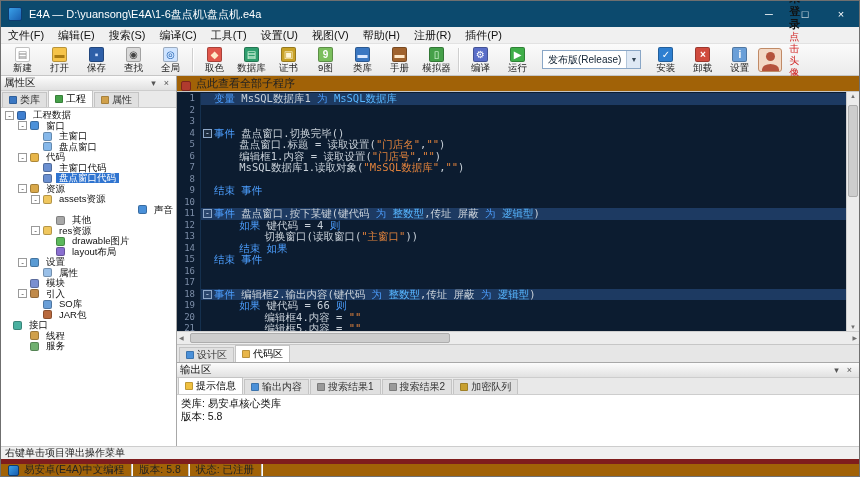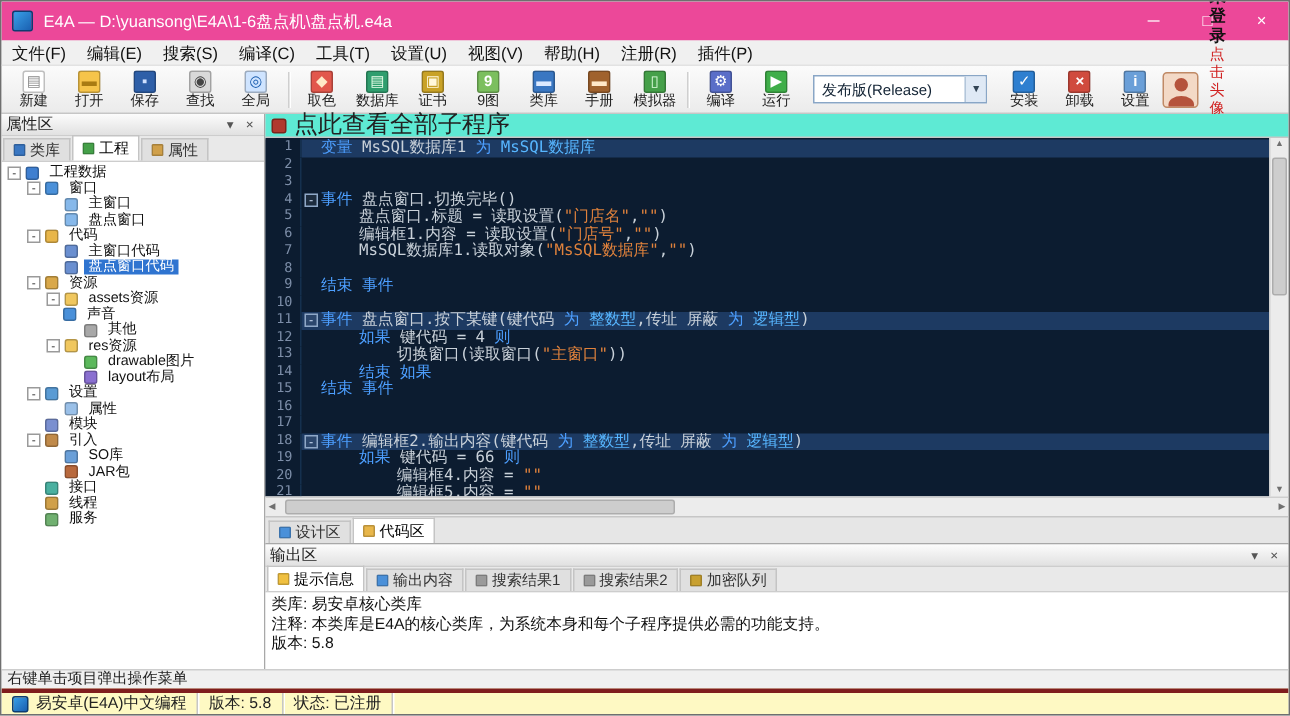--- a/index.html
+++ b/index.html
@@ -1,36 +1,36 @@
 <!DOCTYPE html>
 <html><head>
 <meta charset="utf-8">
 <style>
   *{margin:0;padding:0;box-sizing:border-box}
   html,body{background:#9a9a9a}
   body{font-family:"Liberation Sans","DejaVu Sans",sans-serif}
   .window{width:860px;height:477px;position:relative;background:#f0f0f0;border:1px solid #6f6f6f;overflow:hidden}
 
   
-  .titlebar{height:26px;background:#ec4899;display:flex;align-items:center;padding-left:7px;color:#fff}
+  .titlebar{height:26px;background:#0c4a6e;display:flex;align-items:center;padding-left:7px;color:#fff}
   .applogo{width:14px;height:14px;background:linear-gradient(135deg,#39a0e8,#1a5fb0);border-radius:2px;margin-right:7px;flex:none;border:1px solid #0d3c70}
   .titletext{font-size:11px;flex:1;white-space:nowrap;overflow:hidden}
   .winctl{width:36px;height:26px;display:flex;align-items:center;justify-content:center;font-size:11px;color:#fff}
 
   
   .menubar{height:17px;background:#f0f0f0;display:flex;align-items:center;font-size:11px;border-bottom:1px solid #e2e2e2}
   .menuitem{padding:0 7px;height:100%;display:flex;align-items:center;color:#111;white-space:nowrap}
 
   
   .toolbar{height:32px;background:linear-gradient(#fbfbfb,#ebebeb);display:flex;align-items:center;border-bottom:1px solid #c6c6c6;padding:0 3px}
   .tbbtn{width:37px;height:30px;display:flex;flex-direction:column;align-items:center;justify-content:center;gap:1px;flex:none}
   .tbicon{width:15px;height:15px;border-radius:2px;font-size:10px;line-height:14px;text-align:center;border:1px solid rgba(0,0,0,.25);display:block;font-weight:bold}
   .tblabel{font-size:9.5px;color:#222;white-space:nowrap;line-height:10px}
   .tbsep{width:1px;height:24px;background:#cfcfcf;margin:0 3px;box-shadow:1px 0 0 #fff;flex:none}
-  .dropdown{height:19px;background:#fff;border:1px solid #89a6c6;display:flex;align-items:center;font-size:10px;padding-left:5px;margin:0 6px;gap:22px;color:#123;flex:none}
+  .dropdown{height:19px;background:#fff;border:1px solid #89a6c6;display:flex;align-items:center;font-size:10px;padding-left:5px;margin:0 6px;gap:5px;color:#123;flex:none}
   .dropdown .arrowbox{width:14px;height:17px;background:#dfe9f5;border-left:1px solid #b3c6da;display:flex;align-items:center;justify-content:center;font-size:7px;color:#345}
   .loginarea{margin-left:auto;margin-right:62px;display:flex;align-items:center;gap:7px}
   .avatar{width:24px;height:24px;position:relative;background:#f3d9c6;border:1px solid #c08a66;border-radius:3px;overflow:hidden;flex:none}
   .avatar::before{content:"";position:absolute;top:3px;left:7px;width:9px;height:9px;border-radius:50%;background:#b5533c}
   .avatar::after{content:"";position:absolute;bottom:-4px;left:3px;width:17px;height:11px;border-radius:50% 50% 0 0;background:#b5533c}
   .logintexts{display:flex;flex-direction:column;line-height:1.2}
   .loginstatus{font-size:11px;font-weight:bold;color:#111}
   .loginhint{font-size:10px;color:#d02020}
 
   
@@ -46,21 +46,21 @@
 
   .tree{flex:1;background:#fff;overflow:hidden;padding-top:2px}
   .trow{height:10.5px;display:flex;align-items:center;font-size:9.5px;color:#111;white-space:nowrap}
   .texp{width:9px;height:9px;border:1px solid #9a9a9a;background:#fff;font-size:8px;line-height:7px;text-align:center;color:#333;margin-right:3px;flex:none}
   .texpsp{width:12px;flex:none}
   .ticon{width:9px;height:9px;border-radius:2px;margin-right:4px;flex:none;border:1px solid rgba(0,0,0,.25)}
   .tlabel{padding:0 3px;line-height:10px}
   .tlabel.sel{background:#2f74d0;color:#fff}
 
   .rightcol{flex:1;display:flex;flex-direction:column;min-width:0}
-  .codehead{height:16px;background:#5eead4;border-bottom:1px solid #c6c6c6;display:flex;align-items:center;font-size:16px;color:#222;gap:5px;padding:0 4px;flex:none}
+  .codehead{height:16px;background:#a16207;border-bottom:1px solid #c6c6c6;display:flex;align-items:flex-end;font-size:11px;color:#222;gap:5px;padding:0 4px;flex:none}
   .redicon{width:10px;height:10px;background:#b03a2e;border-radius:2px;border:1px solid #7d241b}
   .codewrap{flex:1;display:flex;min-height:0}
   .code{flex:1;background:#0c1c30;overflow:hidden;padding-top:1px;min-width:0}
   .cline{display:flex;height:11.5px;line-height:11.5px;font-family:"DejaVu Sans Mono",monospace;font-size:10.5px}
   .lnum{width:24px;flex:none;text-align:right;padding-right:5px;color:#7d8ea8;font-size:9px;background:#0c1c30;border-right:1px solid #15304e}
   .cbody{flex:1;display:flex;white-space:pre;min-width:0}
   .cbody.hl{background:#1d3a62}
   .fmark{width:9px;height:9px;flex:none;margin:1px 2px 0 2px;border:1px solid #8fa8c8;color:#cfe0f8;font-size:8px;line-height:7px;text-align:center;background:rgba(255,255,255,.07)}
   .fmark.empty{border:none;background:none;visibility:hidden}
   .ctext{white-space:pre}
@@ -78,21 +78,21 @@
   .hscroll::after{content:"▶";position:absolute;right:2px;top:2px;font-size:6px;color:#707070}
   .hthumb{position:absolute;left:13px;top:1px;bottom:1px;width:260px;background:#cdcdcd;border:1px solid #adadad;border-radius:2px}
 
   .bottomtabs{height:18px;background:#e6e6e6;display:flex;align-items:flex-end;border-top:1px solid #c6c6c6;padding-left:2px;flex:none}
   .outpanel{height:84px;display:flex;flex-direction:column;border-top:1px solid #a8a8a8;flex:none}
   .outbody{flex:1;background:#fff;font-size:10.5px;color:#111;padding:2px 4px;overflow:hidden}
   .outline{line-height:13px;white-space:nowrap}
 
   
   .hintbar{position:absolute;left:0;right:0;bottom:17px;height:13px;background:#f0f0f0;border-top:1px solid #cdcdcd;font-size:10px;color:#222;padding:0 4px;line-height:12px}
-  .statusbar{position:absolute;left:0;right:0;bottom:0;height:17px;background:#fef9c3;border-top:3px solid #7f1d1d;display:flex;align-items:flex-end;font-size:10.5px;color:#222}
+  .statusbar{position:absolute;left:0;right:0;bottom:0;height:17px;background:#a16207;border-top:5px solid #7f1d1d;display:flex;align-items:flex-end;font-size:10.5px;color:#222}
   .scell{height:100%;display:flex;align-items:center;padding:0 7px;border-right:1px solid #c6c6c6;box-shadow:1px 0 0 #fff;white-space:nowrap}
   .sicon{width:11px;height:11px;background:linear-gradient(135deg,#39a0e8,#1a5fb0);border-radius:2px;margin-right:5px;border:1px solid #0d3c70}
 
   .watermark{position:absolute;right:24px;bottom:4px;font-size:30px;font-weight:bold;color:#1e7fd8;letter-spacing:3px;opacity:.92;text-shadow:0 0 3px rgba(255,255,255,.85);pointer-events:none}
 </style>
 </head>
 <body>
 
 <div class="window">
 
@@ -266,21 +266,21 @@
           <div class="trow" style="padding-left: 17px;">
             <span class="texp">-</span>
             <span class="ticon" style="background: rgb(217, 168, 74);"></span>
             <span class="tlabel">资源</span>
           </div>
           <div class="trow" style="padding-left: 30px;">
             <span class="texp">-</span>
             <span class="ticon" style="background: rgb(240, 199, 94);"></span>
             <span class="tlabel">assets资源</span>
           </div>
-          <div class="trow" style="padding-left: 29px;">
+          <div class="trow" style="padding-left: 67px; justify-content: flex-end;">
             <span class="texpsp"></span>
             <span class="ticon" style="background: rgb(74, 144, 217);"></span>
             <span class="tlabel">声音</span>
           </div>
           <div class="trow" style="padding-left: 43px;">
             <span class="texpsp"></span>
             <span class="ticon" style="background: rgb(168, 168, 168);"></span>
             <span class="tlabel">其他</span>
           </div>
           <div class="trow" style="padding-left: 30px;">
@@ -321,21 +321,21 @@
           <div class="trow" style="padding-left: 30px;">
             <span class="texpsp"></span>
             <span class="ticon" style="background: rgb(106, 159, 216);"></span>
             <span class="tlabel">SO库</span>
           </div>
           <div class="trow" style="padding-left: 30px;">
             <span class="texpsp"></span>
             <span class="ticon" style="background: rgb(184, 105, 61);"></span>
             <span class="tlabel">JAR包</span>
           </div>
-          <div class="trow" style="padding-left: 17px;">
+          <div class="trow" style="padding-left: 0;">
             <span class="texpsp"></span>
             <span class="ticon" style="background: rgb(74, 176, 160);"></span>
             <span class="tlabel">接口</span>
           </div>
           <div class="trow" style="padding-left: 17px;">
             <span class="texpsp"></span>
             <span class="ticon" style="background: rgb(208, 160, 74);"></span>
             <span class="tlabel">线程</span>
           </div>
           <div class="trow" style="padding-left: 17px;">
@@ -479,21 +479,20 @@
               <span class="tabicon" style="background: rgb(154, 154, 154);"></span>
               <span class="tablabel">搜索结果2</span>
             </div>
             <div class="minitab">
               <span class="tabicon" style="background: rgb(200, 160, 48);"></span>
               <span class="tablabel">加密队列</span>
             </div>
           </div>
         <div class="outbody" id="outBody">
             <div class="outline">类库: 易安卓核心类库</div>
-            <div class="outline">注释: 本类库是E4A的核心类库，为系统本身和每个子程序提供必需的功能支持。</div>
             <div class="outline">版本: 5.8</div>
           </div>
       </div>
     </div>
 
   </div>
 
   <div class="hintbar">右键单击项目弹出操作菜单</div>
 
   <div class="statusbar">

